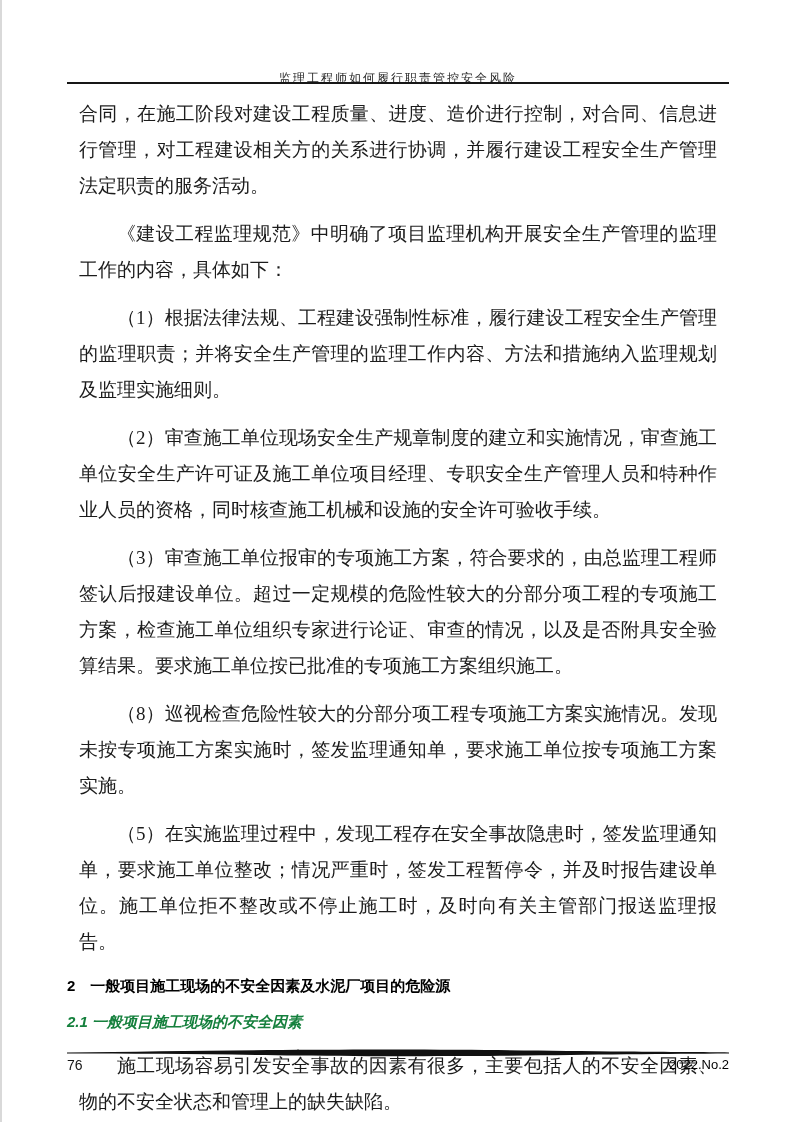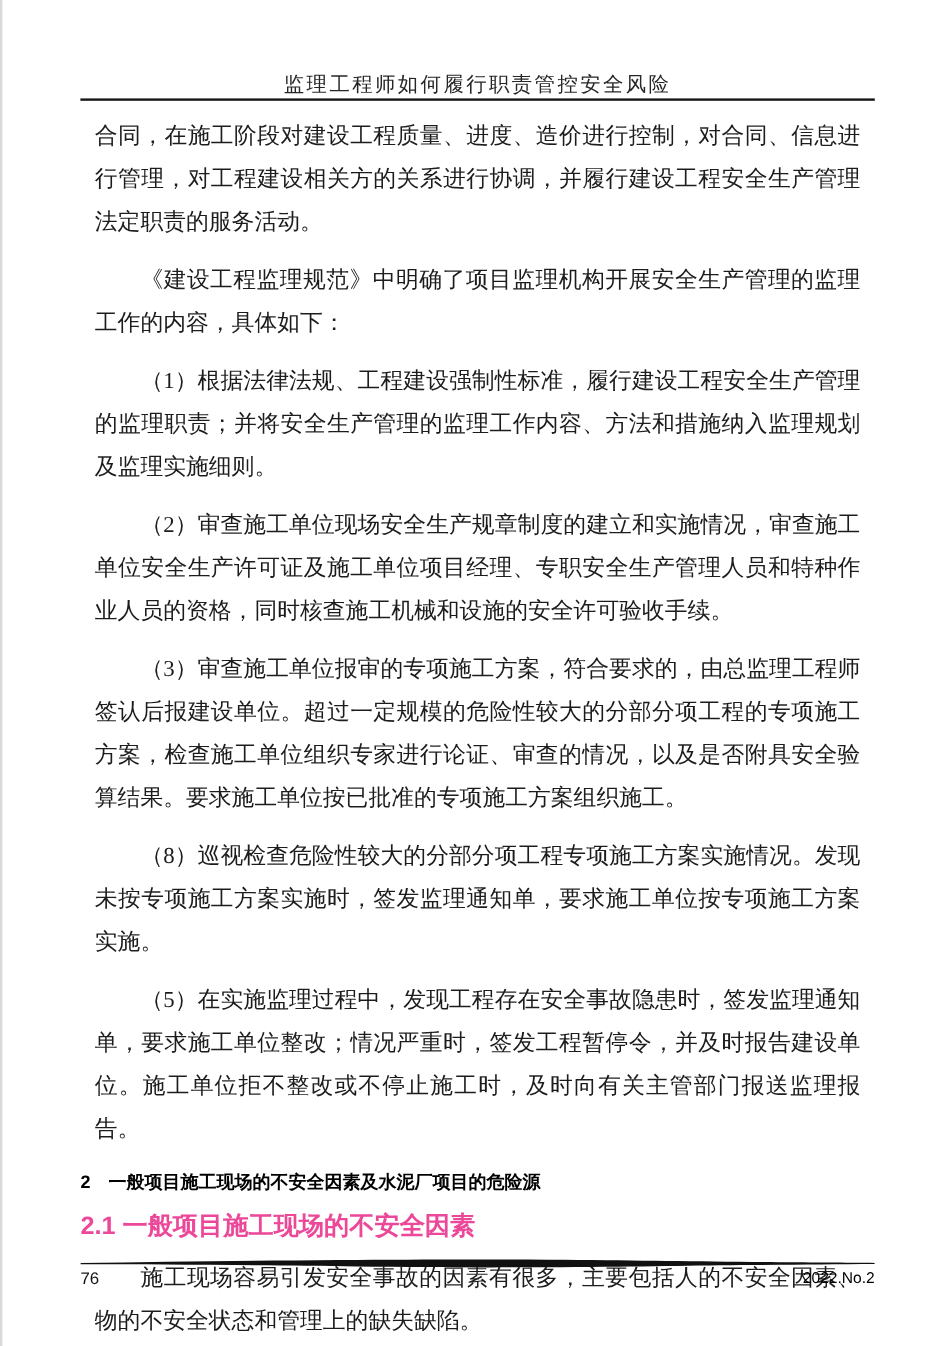--- a/index.html
+++ b/index.html
@@ -20,25 +20,25 @@
   
   .scan-edge-left {
     position: absolute;
     left: 0; top: 0;
     width: 2px; height: 100%;
     background: #d9d9d9;
   }
   
   .header-title {
     position: absolute;
-    top: 59px;
+    top: 70px;
     left: 67px;
     width: 662px;
     text-align: center;
-    font-size: 17px;
+    font-size: 12px;
     letter-spacing: 2px;
     color: #262626;
     white-space: nowrap;
     font-family: Liberation Mono, monospace;
   }
   .header-rule {
     position: absolute;
     top: 82px;
     left: 67px;
     width: 662px;
@@ -70,26 +70,27 @@
     font-size: 15px;
     line-height: 28px;
     color: #000000;
     margin: 12px 0 0 0;
     text-align: left;
     text-indent: 0;
   }
   .subsection-heading {
     font-family: "Liberation Sans", "DejaVu Sans", sans-serif;
     font-weight: 700;
-    font-size: 21px;
+    font-size: 15px;
     line-height: 28px;
-    color: #ec4899;
+    color: #15803d;
     margin: 8px 0 6px 0;
     text-align: left;
     text-indent: 0;
+    font-style: italic;
   }
   
   .footer-rule {
     position: absolute;
     top: 1047px;
     left: 67px;
     width: 662px;
     height: 12px;
   }
   .footer-page-number {

